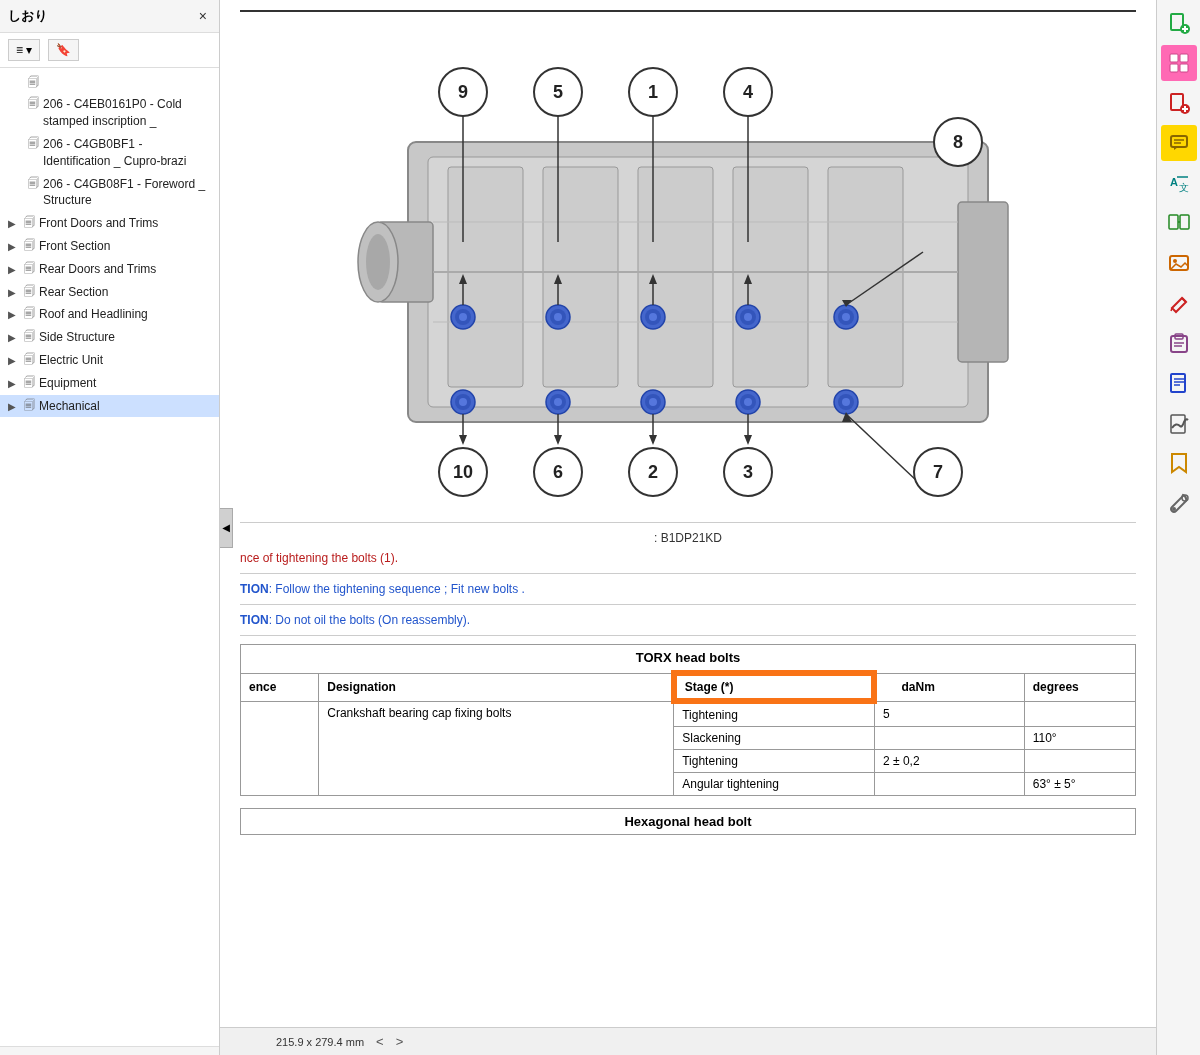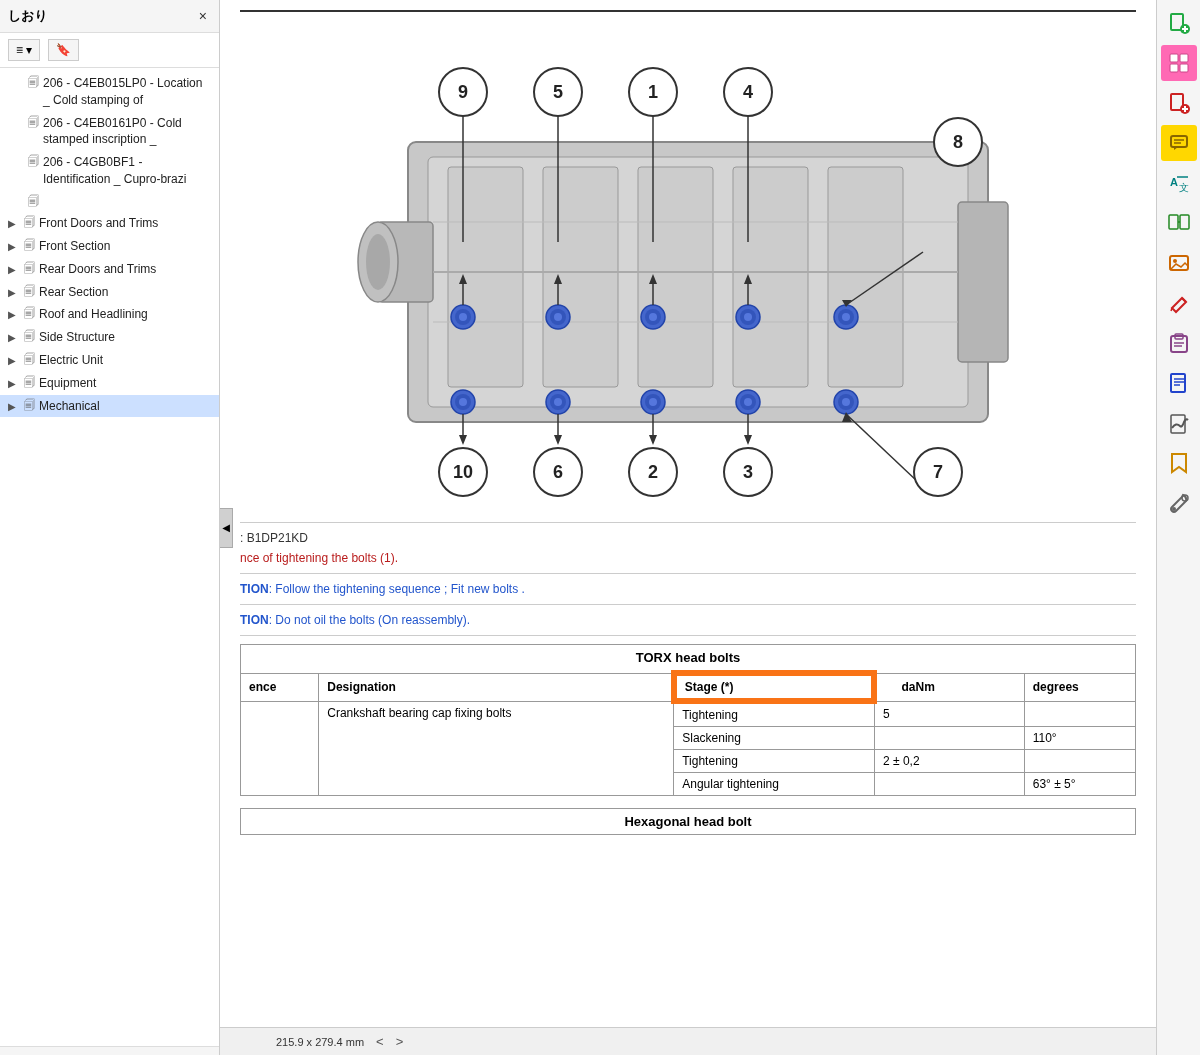--- a/index.html
+++ b/index.html
@@ -128,20 +128,21 @@
       margin: 10px 0;
     }
     #engine-diagram svg {
       max-width: 680px;
     }
 
     .ref-code {
       font-size: 12px;
       color: #333;
       margin: 6px 0;
+      text-align: center;
     }
 
     .body-text {
       font-size: 12px;
       color: #b91c1c;
       margin: 4px 0;
     }
 
     .caution-text {
       color: #2255cc;
@@ -260,32 +261,32 @@
       <span>▾</span>
     </button>
     <button class="toolbar-btn">
       <span>🔖</span>
     </button>
   </div>
   <div id="sidebar-tree">
 
     <div class="tree-item tree-item-indent">
       <span class="doc-icon">🗐</span>
-      <span class="tree-item-text">206 - C4EB015LP0 - Location _ Cold stamping of</span>
     </div>
     <div class="tree-item tree-item-indent">
       <span class="doc-icon">🗐</span>
       <span class="tree-item-text">206 - C4EB0161P0 - Cold stamped inscription _</span>
     </div>
     <div class="tree-item tree-item-indent">
       <span class="doc-icon">🗐</span>
       <span class="tree-item-text">206 - C4GB0BF1 - Identification _ Cupro-brazi</span>
     </div>
     <div class="tree-item tree-item-indent">
       <span class="doc-icon">🗐</span>
+      <span class="tree-item-text">206 - C4GB08F1 - Foreword _ Structure</span>
     </div>
 
     <div class="tree-item">
       <span class="chevron">▶</span>
       <span class="doc-icon">🗐</span>
       <span class="tree-item-text">Front Doors and Trims</span>
     </div>
     <div class="tree-item">
       <span class="chevron">▶</span>
       <span class="doc-icon">🗐</span>

